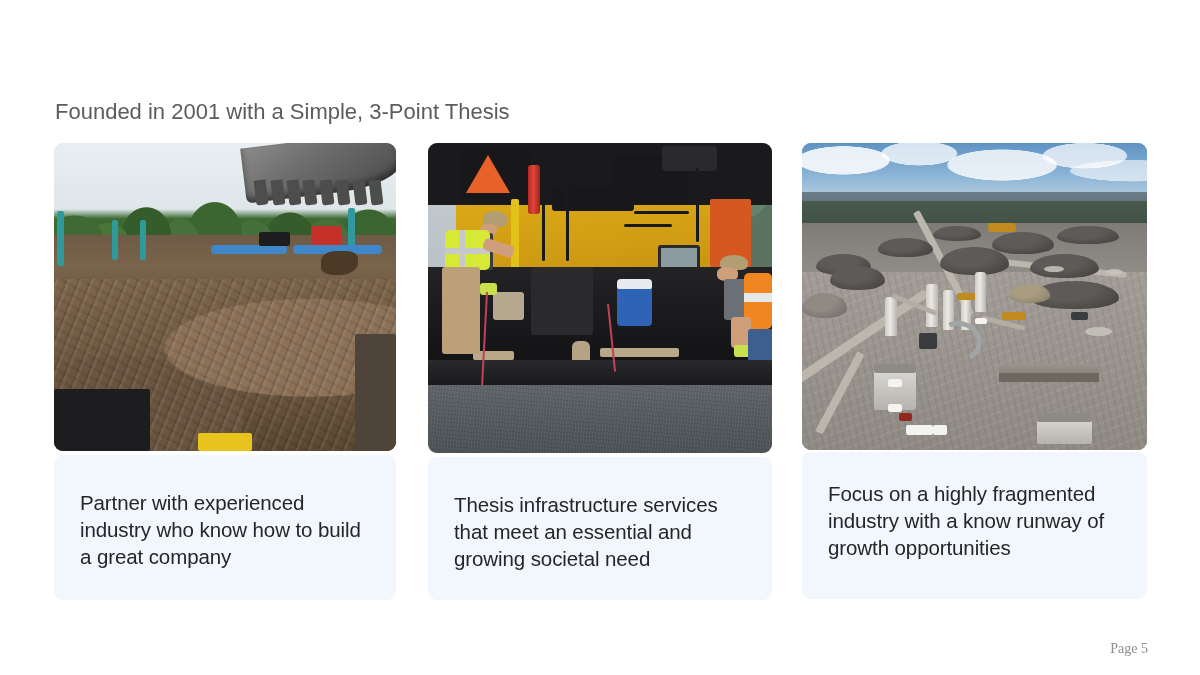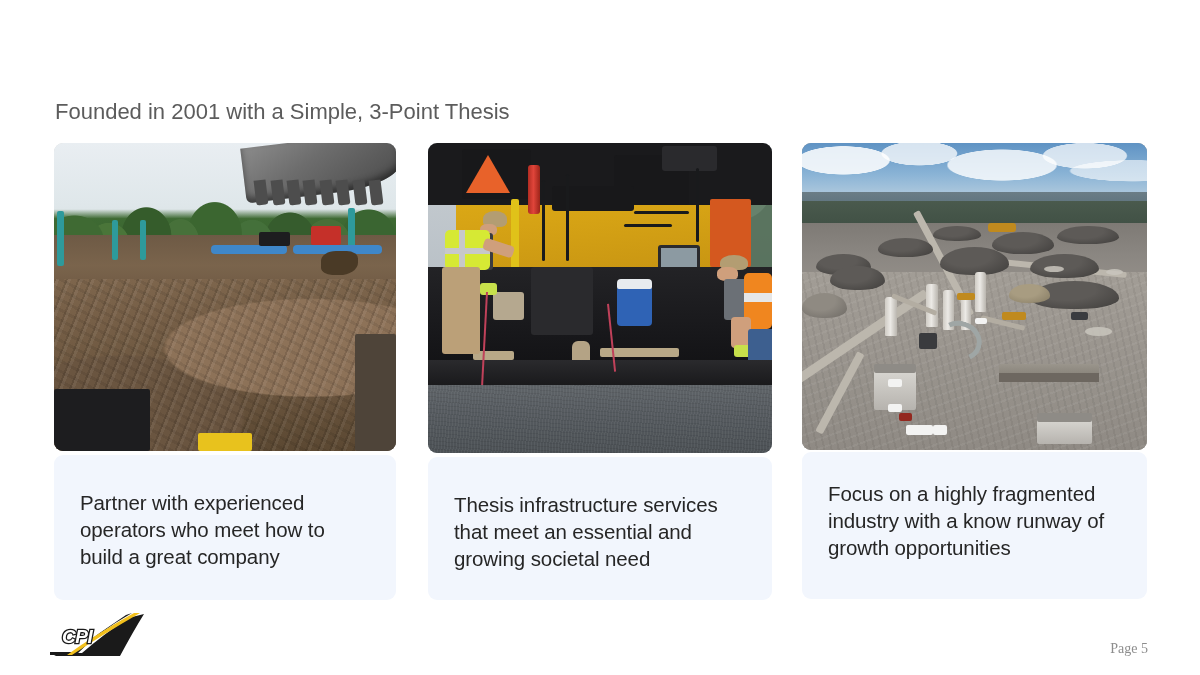--- a/index.html
+++ b/index.html
@@ -405,21 +405,21 @@
           <div class="darkpanel" style="left:44%; top:72%; width:4%; height:9%;"></div>
         </div>
 
         <div class="darkpanel" style="left:0; top:80%; width:28%; height:20%;"></div>
         <div class="yellowobj" style="left:42%; top:94%; width:16%; height:6%;"></div>
         <div class="darkpanel" style="left:88%; top:62%; width:12%; height:38%; background:#4e4439;"></div>
       </div>
     </div>
 
     <div class="card">
-      <div class="card-text">Partner with experienced operators who meet how to build a great company</div>
+      <div class="card-text">Partner with experienced industry who know how to build a great company</div>
     </div>
   </div>
 
   <div class="col col-2">
 
     <div class="photo">
       <div class="p2">
         <div class="bg"></div>
         <div class="bgtree"></div>
 
@@ -551,27 +551,16 @@
         <div class="puddle" style="left:70%; top:40%; width:6%; height:2%;"></div>
         <div class="puddle" style="left:88%; top:41%; width:5%; height:2%;"></div>
       </div>
     </div>
 
     <div class="card">
       <div class="card-text">Focus on a highly fragmented industry with a know runway of growth opportunities</div>
     </div>
   </div>
 
-  <div class="logo">
-    <svg viewBox="0 0 96 44" width="96" height="44" aria-hidden="true">
-
-      <path d="M12 41 L6 44 L72 44 Q86 18 96 2 L80 6 Q56 22 34 41 Z" fill="#1a1a1a"></path>
-      <path d="M2 40 L26 40 Q52 20 78 3 L84 1 Q50 20 28 43 L2 43 Z" fill="#1a1a1a"></path>
-
-      <path d="M8 43 L19 43 Q48 22 86 1 L92 1 Q54 23 24 43 Z" fill="#f2c01c"></path>
-
-      <text x="14" y="31" font-family="'Liberation Sans', sans-serif" font-size="19" font-weight="bold" font-style="italic" fill="#ffffff" stroke="#1a1a1a" stroke-width="2.6" paint-order="stroke" letter-spacing="-0.5">CPI</text>
-    </svg>
-  </div>
 
   <div class="page-num">Page 5</div>
 
 </div>
 
 </body></html>

